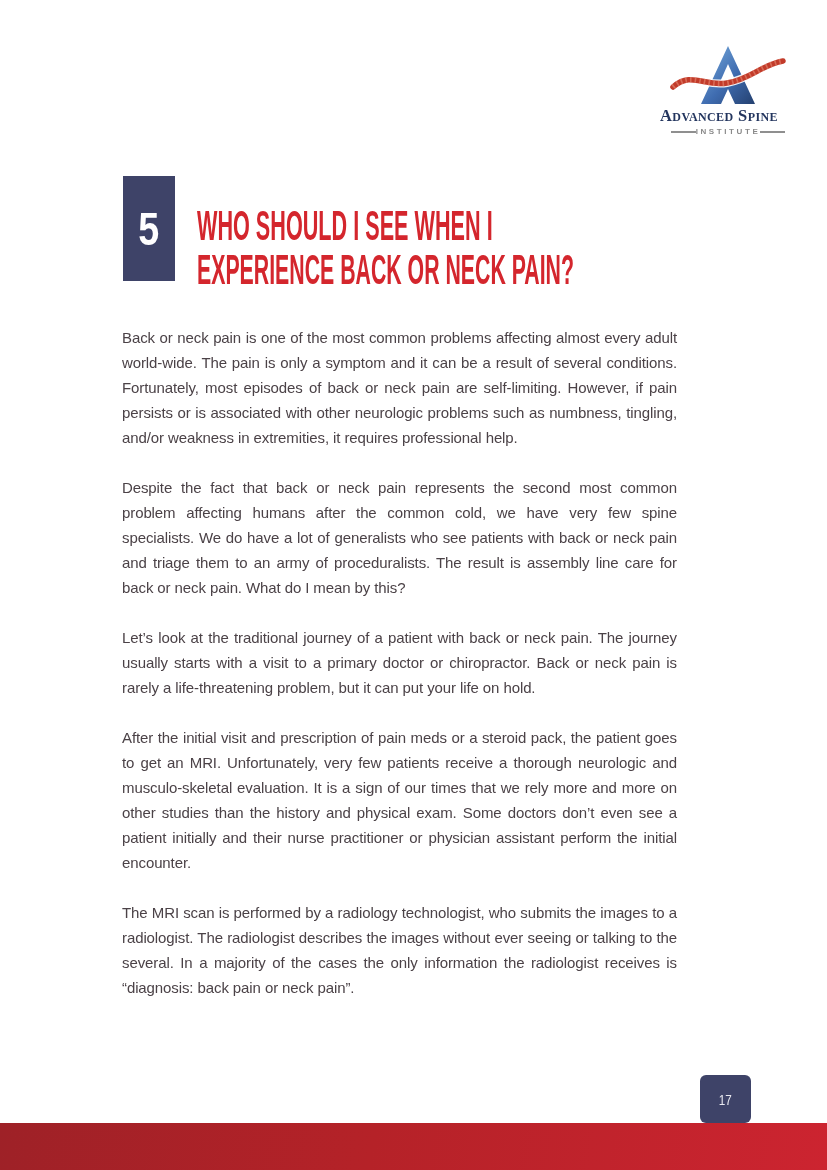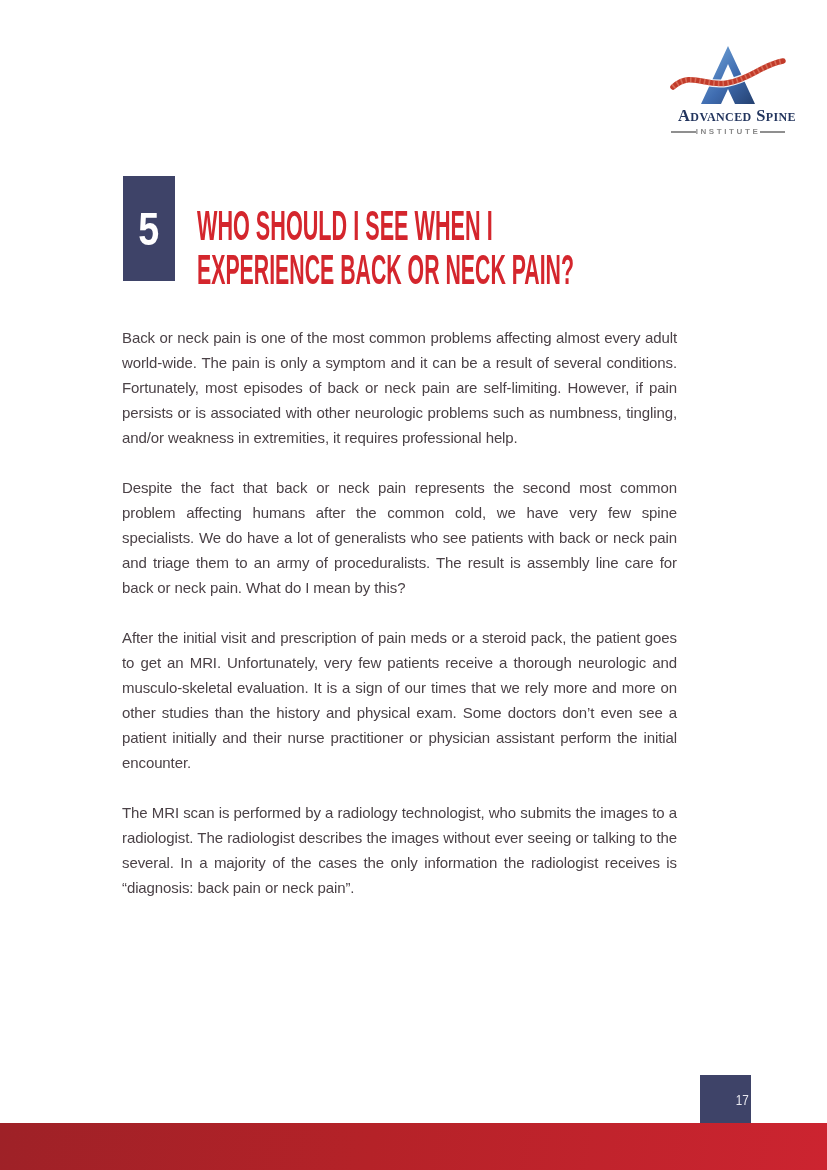--- a/index.html
+++ b/index.html
@@ -2,21 +2,21 @@
 <html><head>
 <meta charset="utf-8">
 <style>
   html,body{margin:0;padding:0;}
   body{
     width:827px;height:1170px;position:relative;background:#ffffff;
     font-family:"Liberation Sans", sans-serif;overflow:hidden;
   }
 
   
-  .logo{position:absolute;left:660px;top:44px;width:136px;text-align:right;}
+  .logo{position:absolute;left:660px;top:44px;width:136px;text-align:left;}
   .logo svg{display:block;margin:0 auto;}
   .logo-name{
     font-family:"Liberation Serif", serif;font-variant:small-caps;font-weight:700;
     font-size:16.5px;color:#23355e;letter-spacing:.4px;line-height:18px;margin-top:1px;
     white-space:nowrap;
   }
   .logo-sub{
     display:flex;align-items:center;justify-content:center;margin-top:2px;
   }
   .logo-sub .rule{width:25px;height:2px;background:#8f8f8f;}
@@ -45,21 +45,21 @@
   .body-copy{
     position:absolute;left:122px;top:325px;width:555px;
     font-size:15px;line-height:25px;color:#4b4247;text-align:justify;
     letter-spacing:-.1px;
   }
   .body-copy p{margin:0 0 25px 0;}
 
   
   .page-num-box{
     position:absolute;left:700px;top:1075px;width:51px;height:48px;background:#3e4368;
-    display:flex;align-items:center;justify-content:flex-end;
+    display:flex;align-items:center;justify-content:center;border-radius:6px;
   }
   .page-num{color:#e9e9f0;font-size:15px;transform:scaleX(.78);line-height:1;}
   .footer-bar{
     position:absolute;left:0;top:1123px;width:827px;height:47px;
     background:linear-gradient(100deg,#9e2127 0%,#b52228 45%,#cc2430 100%);
   }
 </style>
 </head>
 <body>
 
@@ -95,20 +95,21 @@
 </div>
 
 <h1 class="chapter-title" style="margin:0;">
   <span class="t-line" style="transform: scaleX(0.515034);">WHO SHOULD I SEE WHEN I</span>
   <span class="t-line" style="transform: scaleX(0.506965);">EXPERIENCE BACK OR NECK PAIN?</span>
 </h1>
 
 <div class="body-copy">
   <p>Back or neck pain is one of the most common problems affecting almost every adult world-wide. The pain is only a symptom and it can be a result of several conditions. Fortunately, most episodes of back or neck pain are self-limiting. However, if pain persists or is associated with other neurologic problems such as numbness, tingling, and/or weakness in extremities, it requires professional help.</p>
   <p>Despite the fact that back or neck pain represents the second most common problem affecting humans after the common cold, we have very few spine specialists. We do have a lot of generalists who see patients with back or neck pain and triage them to an army of proceduralists. The result is assembly line care for back or neck pain. What do I mean by this?</p>
+  <p>Let’s look at the traditional journey of a patient with back or neck pain. The journey usually starts with a visit to a primary doctor or chiropractor. Back or neck pain is rarely a life-threatening problem, but it can put your life on hold.</p>
   <p>After the initial visit and prescription of pain meds or a steroid pack, the patient goes to get an MRI. Unfortunately, very few patients receive a thorough neurologic and musculo-skeletal evaluation. It is a sign of our times that we rely more and more on other studies than the history and physical exam. Some doctors don’t even see a patient initially and their nurse practitioner or physician assistant perform the initial encounter.</p>
   <p>The MRI scan is performed by a radiology technologist, who submits the images to a radiologist. The radiologist describes the images without ever seeing or talking to the several. In a majority of the cases the only information the radiologist receives is “diagnosis: back pain or neck pain”.</p>
 </div>
 
 <div class="page-num-box">
   <span class="page-num">17</span>
 </div>
 <div class="footer-bar"></div>
 
 </body></html>

